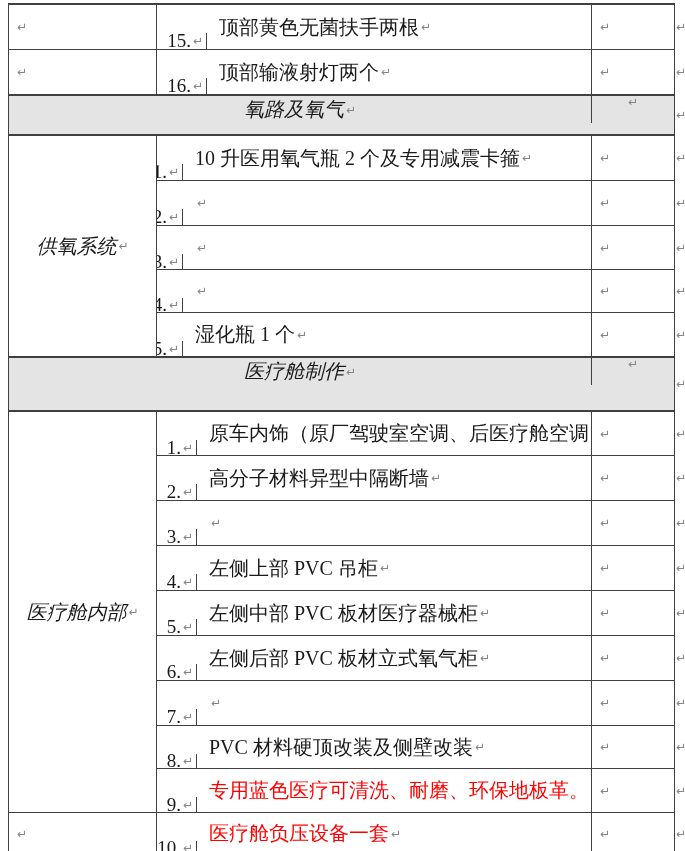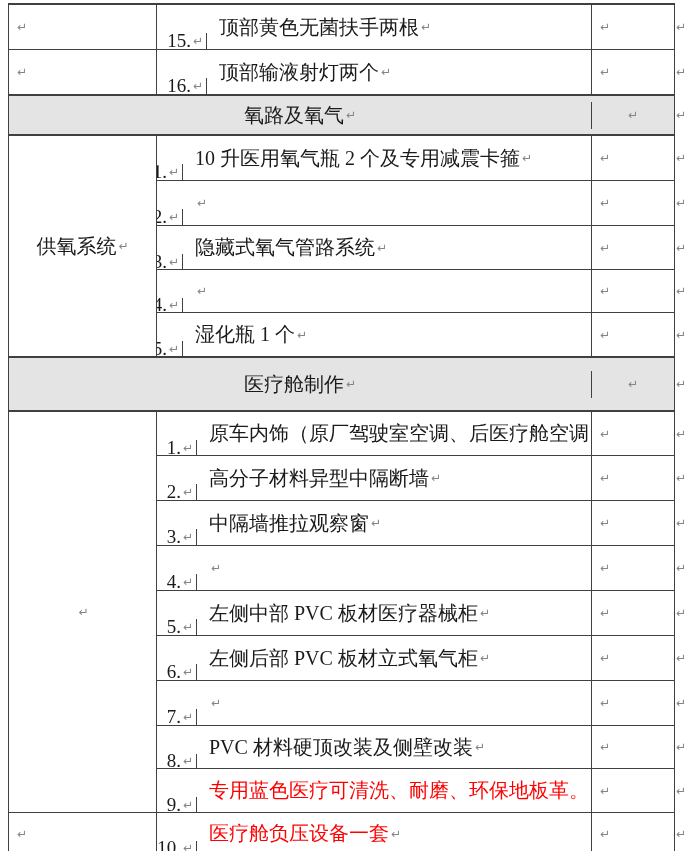--- a/index.html
+++ b/index.html
@@ -16,29 +16,29 @@
     border-left:1px solid var(--border);border-right:1px solid var(--border);
     border-top:2px solid var(--border);
   }
   .row,.irow{display:flex;align-items:stretch;position:relative;box-sizing:border-box;}
   .secrow{display:flex;align-items:stretch;box-sizing:border-box;}
   .secbody{flex:1;display:flex;flex-direction:column;min-width:0;}
   .irow + .irow{border-top:1px solid var(--border);}
   .bt1{border-top:1px solid var(--border);}
   .cell{display:flex;align-items:center;box-sizing:border-box;border-right:1px solid var(--border);overflow:hidden;white-space:nowrap;}
   .cell.left{width:148px;padding-left:8px;}
-  .cell.cat{width:148px;justify-content:center;font-size:20px;}
+  .cell.cat{width:148px;justify-content:center;font-size:20px;font-style:italic;}
   .cell.num{justify-content:flex-end;padding-right:3px;font-size:19px;margin-top:28px;}
   .w50{width:50px;}.w26{width:26px;}.w40{width:40px;}
   .cell.desc{flex:1;padding-left:12px;font-size:20px;}
   .cell.last{width:82px;padding-left:8px;border-right:none;}
   .hdr{
-    display:flex;align-items:center;position:relative;box-sizing:border-box;
+    display:flex;align-items:flex-start;position:relative;box-sizing:border-box;
     background:var(--header_bg);
-    border-top:2px solid var(--border);border-bottom:2px solid var(--border);
+    border-top:2px solid var(--border);border-bottom:2px solid var(--border);font-style:italic;
   }
   .hdr .merged{flex:1;display:flex;align-items:center;justify-content:center;
     border-right:1px solid var(--border);font-size:20px;box-sizing:border-box;}
   .hdr .last{justify-content:center;padding-left:0;}
   .pmark{font-family:"DejaVu Sans",sans-serif;font-size:12px;color:var(--mark);line-height:1;}
   .desc .pmark,.num .pmark,.cat .pmark,.merged .pmark{margin-left:2px;}
   .outmark{position:absolute;right:-12px;top:50%;transform:translateY(-50%);}
   .red{color:var(--accent_red);font-weight:normal;}
   .strip{height:7px;background:var(--header_bg);border-top:2px solid var(--border);box-sizing:border-box;}
 </style>
@@ -126,21 +126,20 @@
             <span class="pmark">↵</span>
           </div>
         <span class="outmark pmark">↵</span>
       </div>
       <div class="irow" style="height:44px">
         <div class="cell num w26">
             <span>3.</span>
             <span class="pmark">↵</span>
           </div>
         <div class="cell desc">
-            <span>隐藏式氧气管路系统</span>
             <span class="pmark">↵</span>
           </div>
         <div class="cell last">
             <span class="pmark">↵</span>
           </div>
         <span class="outmark pmark">↵</span>
       </div>
       <div class="irow" style="height:43px">
         <div class="cell num w26">
             <span>4.</span>
@@ -177,20 +176,21 @@
         <span class="pmark">↵</span>
       </div>
     <div class="cell last">
         <span class="pmark">↵</span>
       </div>
     <span class="outmark pmark">↵</span>
   </div>
 
   <div class="secrow">
     <div class="cell cat">
+        <span>医疗舱内部</span>
         <span class="pmark">↵</span>
       </div>
     <div class="secbody">
       <div class="irow" style="height:43px">
         <div class="cell num w40">
             <span>1.</span>
             <span class="pmark">↵</span>
           </div>
         <div class="cell desc">
             <span>原车内饰（原厂驾驶室空调、后医疗舱空调）</span>
@@ -213,34 +213,34 @@
             <span class="pmark">↵</span>
           </div>
         <span class="outmark pmark">↵</span>
       </div>
       <div class="irow" style="height:45px">
         <div class="cell num w40">
             <span>3.</span>
             <span class="pmark">↵</span>
           </div>
         <div class="cell desc">
-            <span>中隔墙推拉观察窗</span>
             <span class="pmark">↵</span>
           </div>
         <div class="cell last">
             <span class="pmark">↵</span>
           </div>
         <span class="outmark pmark">↵</span>
       </div>
       <div class="irow" style="height:45px">
         <div class="cell num w40">
             <span>4.</span>
             <span class="pmark">↵</span>
           </div>
         <div class="cell desc">
+            <span>左侧上部 PVC 吊柜</span>
             <span class="pmark">↵</span>
           </div>
         <div class="cell last">
             <span class="pmark">↵</span>
           </div>
         <span class="outmark pmark">↵</span>
       </div>
       <div class="irow" style="height:45px">
         <div class="cell num w40">
             <span>5.</span>

